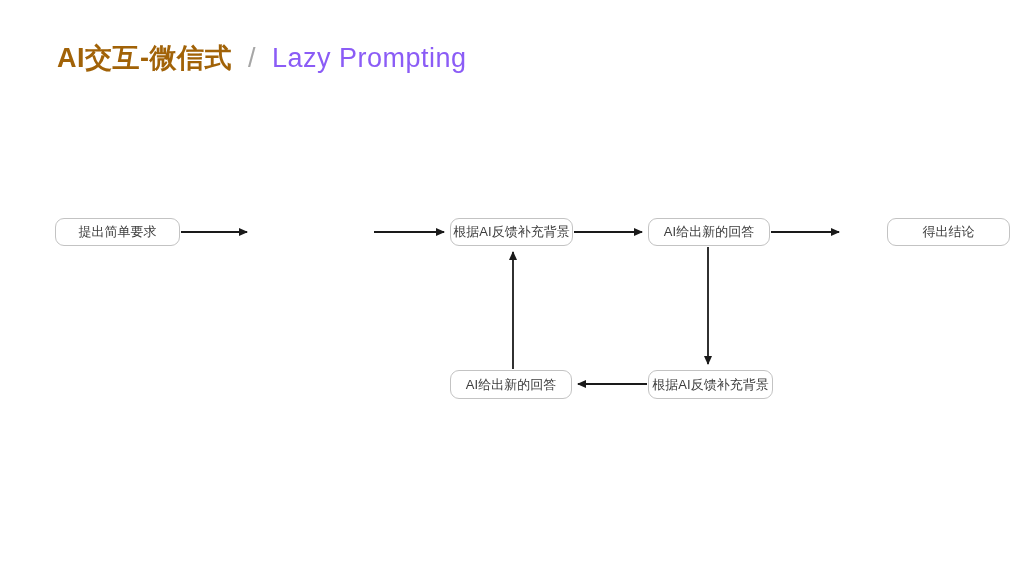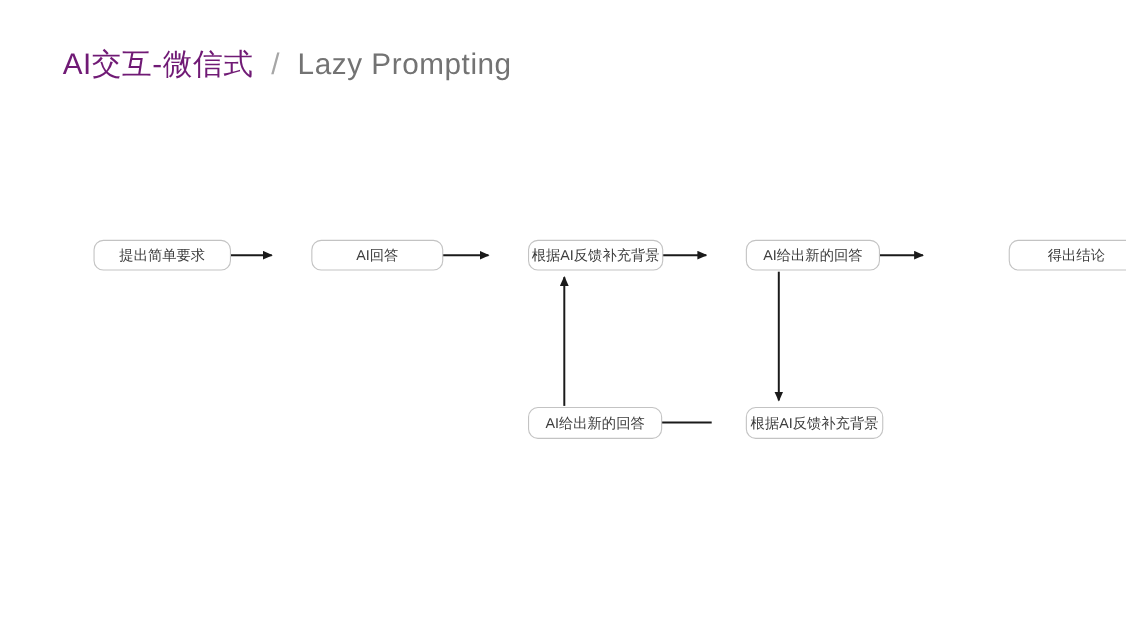--- a/index.html
+++ b/index.html
@@ -19,48 +19,47 @@
   .slide-title {
     position: absolute;
     left: 57px;
     top: 42px;
     font-size: 27px;
     line-height: 32px;
     letter-spacing: 0.5px;
     white-space: nowrap;
   }
   .title-cn {
-    color: #701a75;
-    font-weight: 400;
+    color: #a16207;
+    font-weight: 700;
     margin-top: 36px;
   }
   .title-sep {
     color: #a6a6a6;
     font-weight: 300;
     margin: 0 8px;
   }
   .title-en {
-    color: #737373;
+    color: #8b5cf6;
     font-weight: 400;
   }
   
   .flow-node {
     position: absolute;
     box-sizing: border-box;
     border: 1.4px solid #c3c3c3;
     border-radius: 9px;
     background: #ffffff;
     color: #3d3d3d;
     font-size: 13px;
     display: flex;
     align-items: center;
     justify-content: center;
     text-align: center;
     white-space: nowrap;
-    margin-left: 30px;
   }
   .pos-1 { left: 55px;  top: 218px; width: 125px; height: 28px; }
   .pos-2 { left: 253px; top: 218px; width: 120px; height: 28px; }
   .pos-3 { left: 450px; top: 218px; width: 123px; height: 28px; }
   .pos-4 { left: 648px; top: 218px; width: 122px; height: 28px; }
   .pos-5 { left: 887px; top: 218px; width: 123px; height: 28px; }
   .pos-6 { left: 450px; top: 370px; width: 122px; height: 29px; }
   .pos-7 { left: 648px; top: 370px; width: 125px; height: 29px; }
   
   .connector-layer {
@@ -96,20 +95,19 @@
     <line x1="181" y1="232" x2="247" y2="232" marker-end="url(#arrowhead)"></line>
     <line x1="374" y1="232" x2="444" y2="232" marker-end="url(#arrowhead)"></line>
     <line x1="574" y1="232" x2="642" y2="232" marker-end="url(#arrowhead)"></line>
     <line x1="771" y1="232" x2="839" y2="232" marker-end="url(#arrowhead)"></line>
     <line x1="708" y1="247" x2="708" y2="364" marker-end="url(#arrowhead)"></line>
     <line x1="647" y1="384" x2="578" y2="384" marker-end="url(#arrowhead)"></line>
     <line x1="513" y1="369" x2="513" y2="252" marker-end="url(#arrowhead)"></line>
   </svg>
 
   <div class="flow-node pos-1">提出简单要求</div>
-  <div class="flow-node pos-2">AI回答</div>
   <div class="flow-node pos-3">根据AI反馈补充背景</div>
   <div class="flow-node pos-4">AI给出新的回答</div>
   <div class="flow-node pos-5">得出结论</div>
   <div class="flow-node pos-6">AI给出新的回答</div>
   <div class="flow-node pos-7">根据AI反馈补充背景</div>
 
 </div>
 
 </body></html>

